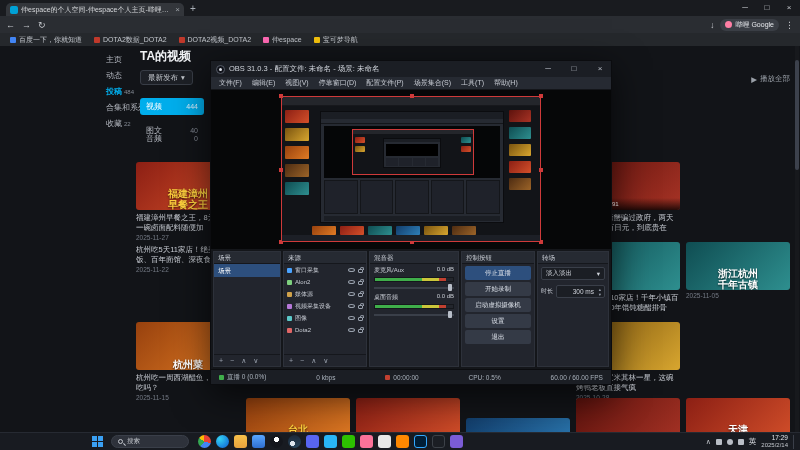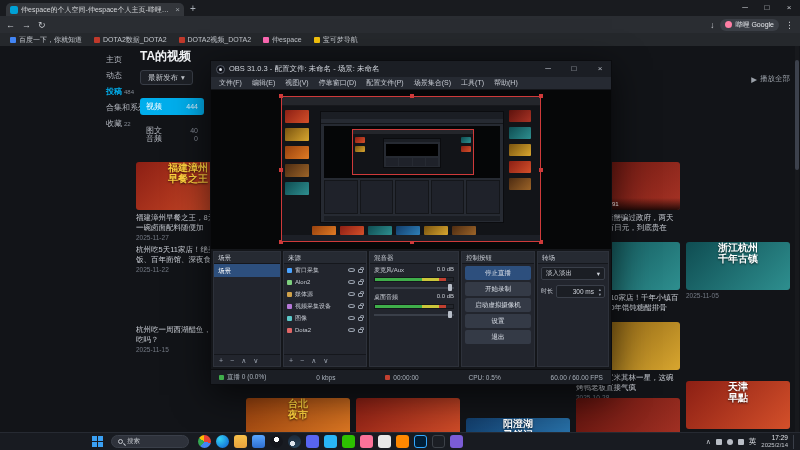--- a/index.html
+++ b/index.html
@@ -47,21 +47,21 @@
 #pg-title{position:absolute;left:140px;top:2px;font-size:12px;font-weight:bold;color:#f0f2f5}
 #sort-btn{position:absolute;left:140px;top:24px;height:15px;padding:0 7px;background:#1d2026;border:1px solid #383d46;border-radius:3px;display:flex;align-items:center;gap:3px;font-size:7.5px;color:#c2c6cc}
 #play-all{position:absolute;right:10px;top:28px;display:flex;gap:3px;font-size:7.5px;color:#9aa0a8;align-items:center}
 .side-tab{position:absolute;left:140px;width:64px;height:17px;display:flex;align-items:center;justify-content:space-between;padding:0 6px;border-radius:3px}
 .side-tab.active{background:#00aeec}
 .st-label{font-size:8px;color:#b6bac2}
 .st-count{font-size:7px;color:#848a94}
 .side-tab.active .st-label{color:#fff}
 .side-tab.active .st-count{color:#dff3ff}
 .card{position:absolute;width:104px}
-.thumb{height:48px;border-radius:3px;position:relative;overflow:hidden;display:flex;align-items:flex-start;justify-content:center}
+.thumb{height:48px;border-radius:3px;position:relative;overflow:hidden;display:flex;align-items:flex-end;justify-content:center}
 .tt{text-align:center;font-weight:bold;font-size:10px;line-height:11px;color:#fff;text-shadow:0 1px 2px rgba(0,0,0,.7);display:flex;flex-direction:column}
 .ty .tt{color:#ffd23e}
 .overlay{position:absolute;left:0;right:0;bottom:0;height:12px;background:linear-gradient(transparent,rgba(0,0,0,.78));font-size:6px;color:#fff;display:flex;align-items:flex-end;padding:0 3px 1px}
 .vtitle{margin-top:3px;font-size:7.5px;line-height:9.5px;height:19px;overflow:hidden;color:#c9cdd4}
 .vdate{margin-top:2px;font-size:6.5px;color:#747a85}
 .t-red{background:linear-gradient(135deg,#8c1f14,#d4502a)}
 .t-darkred{background:linear-gradient(135deg,#5d120d,#a83325)}
 .t-gold{background:linear-gradient(135deg,#7a5410,#d8a62f)}
 .t-teal{background:linear-gradient(135deg,#0f4d52,#2e8f8f)}
 .t-brown{background:linear-gradient(135deg,#4e2c12,#9c6428)}
@@ -260,20 +260,25 @@
         </div>
       </div>
     <div class="vtitle">福建漳州早餐之王，8元管饱，一碗卤面配料随便加</div>
     <div class="vdate">2025-11-27</div>
   </div>
   <div class="card" style="left:136px;top:196px">
     <div class="vtitle">杭州吃5天11家店！绝美鳗鱼饭、百年面馆、深夜食堂</div>
     <div class="vdate">2025-11-22</div>
   </div>
   <div class="card" style="left:136px;top:276px">
+    <div class="thumb t-orange">
+        <div class="tt">
+          <span>杭州菜</span>
+        </div>
+      </div>
     <div class="vtitle">杭州吃一周西湖醋鱼，真的好吃吗？</div>
     <div class="vdate">2025-11-15</div>
   </div>
 
   <div class="card" style="left:246px;top:352px">
     <div class="thumb t-orange ty">
         <div class="tt">
           <span>台北</span>
           <span>夜市</span>
         </div>
@@ -314,21 +319,21 @@
 
   <div class="card" style="left:686px;top:196px">
     <div class="thumb t-teal">
         <div class="tt">
           <span>浙江杭州</span>
           <span>千年古镇</span>
         </div>
       </div>
     <div class="vdate">2025-11-05</div>
   </div>
-  <div class="card" style="left:686px;top:335px">
+  <div class="card" style="left:686px;top:352px">
     <div class="thumb t-red">
         <div class="tt">
           <span>天津</span>
           <span>早點</span>
         </div>
       </div>
   </div>
 </div>
 
 <div id="scrollbar">

